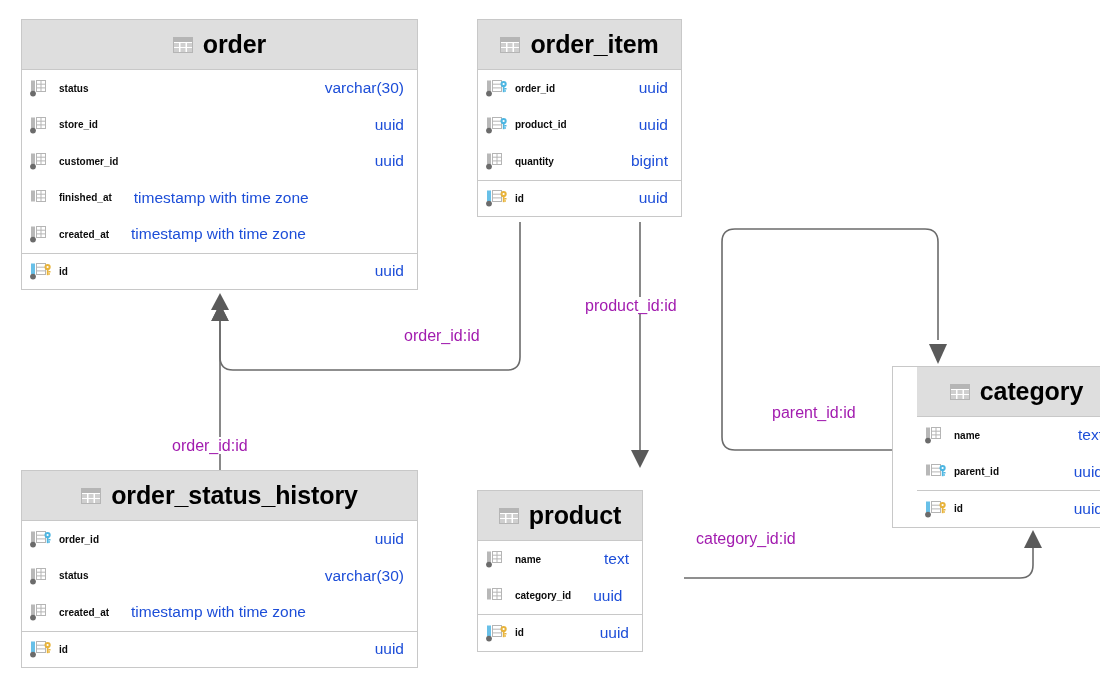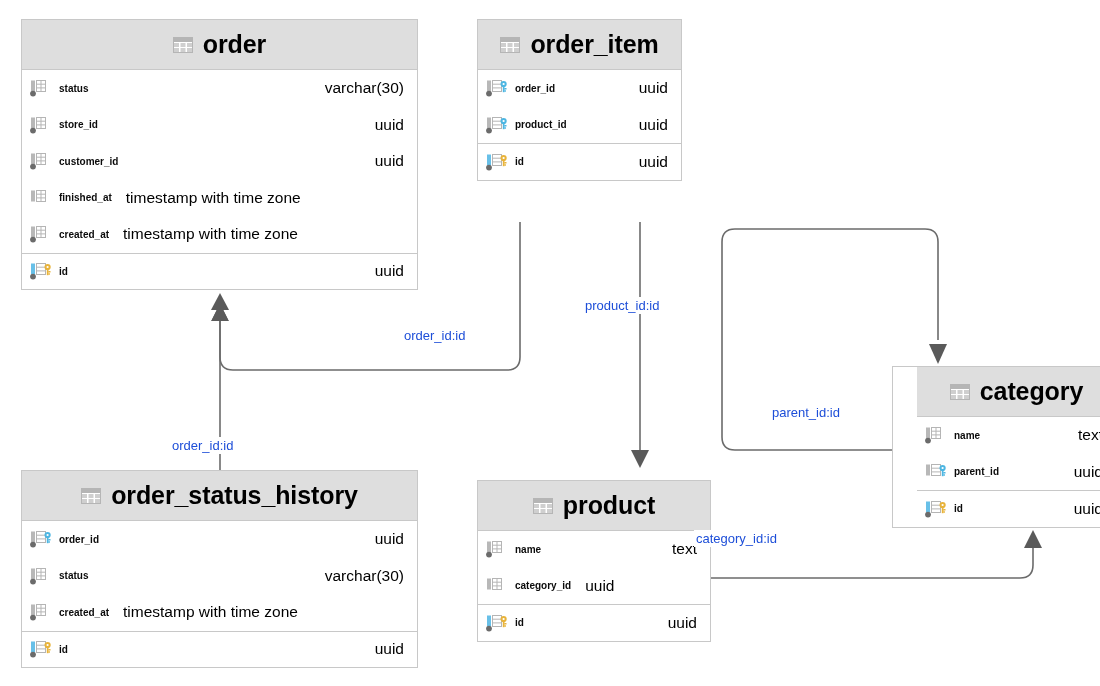--- a/index.html
+++ b/index.html
@@ -31,22 +31,22 @@
     width: 1100px;
     height: 686px;
     z-index: 1;
     pointer-events: none;
   }
 
   .edge-label {
     position: absolute;
     z-index: 3;
     font-family: "Liberation Sans", sans-serif;
-    font-size: 13px;
-    color: #1d4ed8;
+    font-size: 16px;
+    color: #a21caf;
     white-space: nowrap;
     background: #ffffff;
     padding: 0 2px;
     line-height: 17px;
   }
 
   
   .entity {
     position: absolute;
     z-index: 2;
@@ -103,27 +103,27 @@
 
   .field-name {
     font-size: 10px;
     font-weight: bold;
     color: #0b0b0b;
     white-space: nowrap;
   }
 
   .field-type {
     font-size: 15.5px;
-    color: #000000;
+    color: #1d4ed8;
     white-space: nowrap;
     margin-left: auto;
     padding-left: 10px;
   }
   .field-type.tight {
-    margin-left: 7px;
+    margin-left: 15px;
     padding-left: 0;
   }
 </style>
 </head>
 <body>
 
 <div id="canvas">
 
   <svg id="edges" viewBox="0 0 1100 686" width="1100" height="686" xmlns="http://www.w3.org/2000/svg">
     <defs>
@@ -297,20 +297,32 @@
               <circle cx="17.6" cy="5.0" r="1.1" fill="#ffffff"></circle>
               <rect x="16.8" y="7.2" width="1.7" height="6.0"></rect>
               <rect x="18.3" y="9.0" width="2.2" height="1.5"></rect>
               <rect x="18.3" y="11.3" width="1.7" height="1.4"></rect>
             </g>
             <circle cx="3.0" cy="14.6" r="2.9" fill="#6b6b6b"></circle>
           </svg>
           <span class="field-name">product_id</span>
           <span class="field-type">uuid</span>
         </div>
+        <div class="field">
+          <svg class="field-icon" viewBox="0 0 22 18">
+            <rect x="1" y="1.5" width="4" height="11" fill="#b8b8b8"></rect>
+            <rect x="6.5" y="1.5" width="9" height="11" fill="#ffffff" stroke="#b5b5b5" stroke-width="1"></rect>
+            <line x1="6.5" y1="5.2" x2="15.5" y2="5.2" stroke="#b5b5b5" stroke-width="1"></line>
+            <line x1="6.5" y1="8.9" x2="15.5" y2="8.9" stroke="#b5b5b5" stroke-width="1"></line>
+            <line x1="11" y1="1.5" x2="11" y2="12.5" stroke="#b5b5b5" stroke-width="1"></line>
+            <circle cx="3.0" cy="14.6" r="2.9" fill="#6b6b6b"></circle>
+          </svg>
+          <span class="field-name">quantity</span>
+          <span class="field-type">bigint</span>
+        </div>
         <div class="field pk-row">
           <svg class="field-icon" viewBox="0 0 22 18">
             <rect x="1" y="1.5" width="4" height="11" fill="#68c0e8"></rect>
             <rect x="6.5" y="1.5" width="9" height="11" fill="#ffffff" stroke="#b5b5b5" stroke-width="1"></rect>
             <line x1="6.5" y1="5.2" x2="15.5" y2="5.2" stroke="#b5b5b5" stroke-width="1"></line>
             <line x1="6.5" y1="8.9" x2="15.5" y2="8.9" stroke="#b5b5b5" stroke-width="1"></line>
             <g fill="#e8b33a">
               <circle cx="17.6" cy="5.0" r="3.1"></circle>
               <circle cx="17.6" cy="5.0" r="1.1" fill="#ffffff"></circle>
               <rect x="16.8" y="7.2" width="1.7" height="6.0"></rect>
@@ -391,21 +403,21 @@
               <rect x="16.8" y="7.2" width="1.7" height="6.0"></rect>
               <rect x="18.3" y="9.0" width="2.2" height="1.5"></rect>
               <rect x="18.3" y="11.3" width="1.7" height="1.4"></rect>
             </g>
             <circle cx="3.0" cy="14.6" r="2.9" fill="#6b6b6b"></circle>
           </svg>
           <span class="field-name">id</span>
           <span class="field-type">uuid</span>
         </div>
       </div>
-      <div class="entity" style="left: 477px; top: 480px; width: 234px;">
+      <div class="entity" style="left: 477px; top: 490px; width: 166px;">
         <div class="entity-header">
           <svg class="tbl-icon" viewBox="0 0 20 16">
             <rect x="0.5" y="0.5" width="19" height="15" fill="#ffffff" stroke="#b5b5b5"></rect>
             <rect x="1" y="1" width="18" height="4" fill="#b5b5b5"></rect>
             <rect x="1" y="6" width="5" height="4" fill="#cfcfcf"></rect>
             <rect x="7.5" y="6" width="5" height="4" fill="#cfcfcf"></rect>
             <rect x="14" y="6" width="5" height="4" fill="#cfcfcf"></rect>
             <rect x="1" y="11" width="5" height="4" fill="#cfcfcf"></rect>
             <rect x="7.5" y="11" width="5" height="4" fill="#cfcfcf"></rect>
             <rect x="14" y="11" width="5" height="4" fill="#cfcfcf"></rect>

